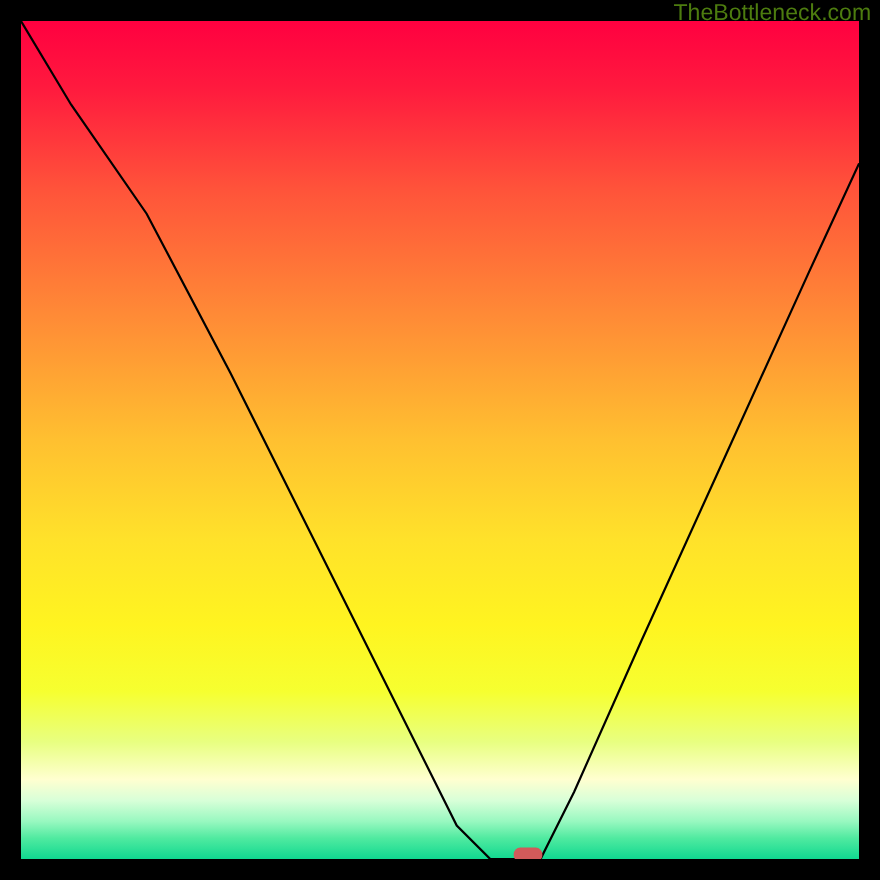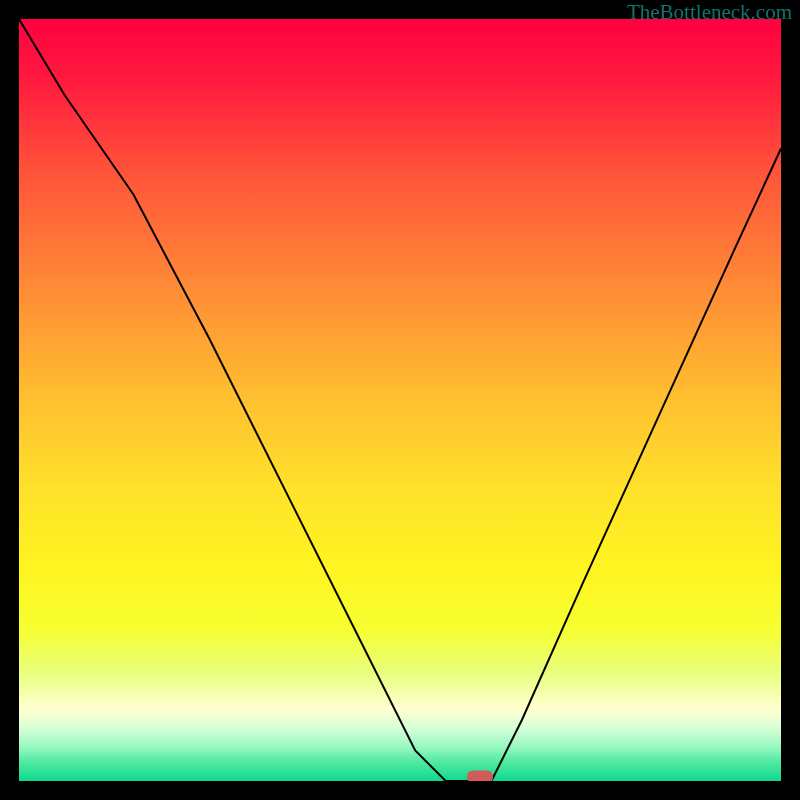--- a/index.html
+++ b/index.html
@@ -28,24 +28,23 @@
     display: block;
     width: 762px;
     height: 762px;
   }
   .watermark {
     position: absolute;
     top: 0px;
     right: 8px;
     font-size: 21px;
     font-weight: 500;
-    color: #0f766e;
+    color: #4d7c0f;
     letter-spacing: 0px;
     user-select: none;
-    font-family: Liberation Serif, serif;
   }
 </style>
 </head>
 <body>
 
 <div class="frame">
 
   <div class="plot-area">
     <svg viewBox="0 0 762 762">
       <defs>

